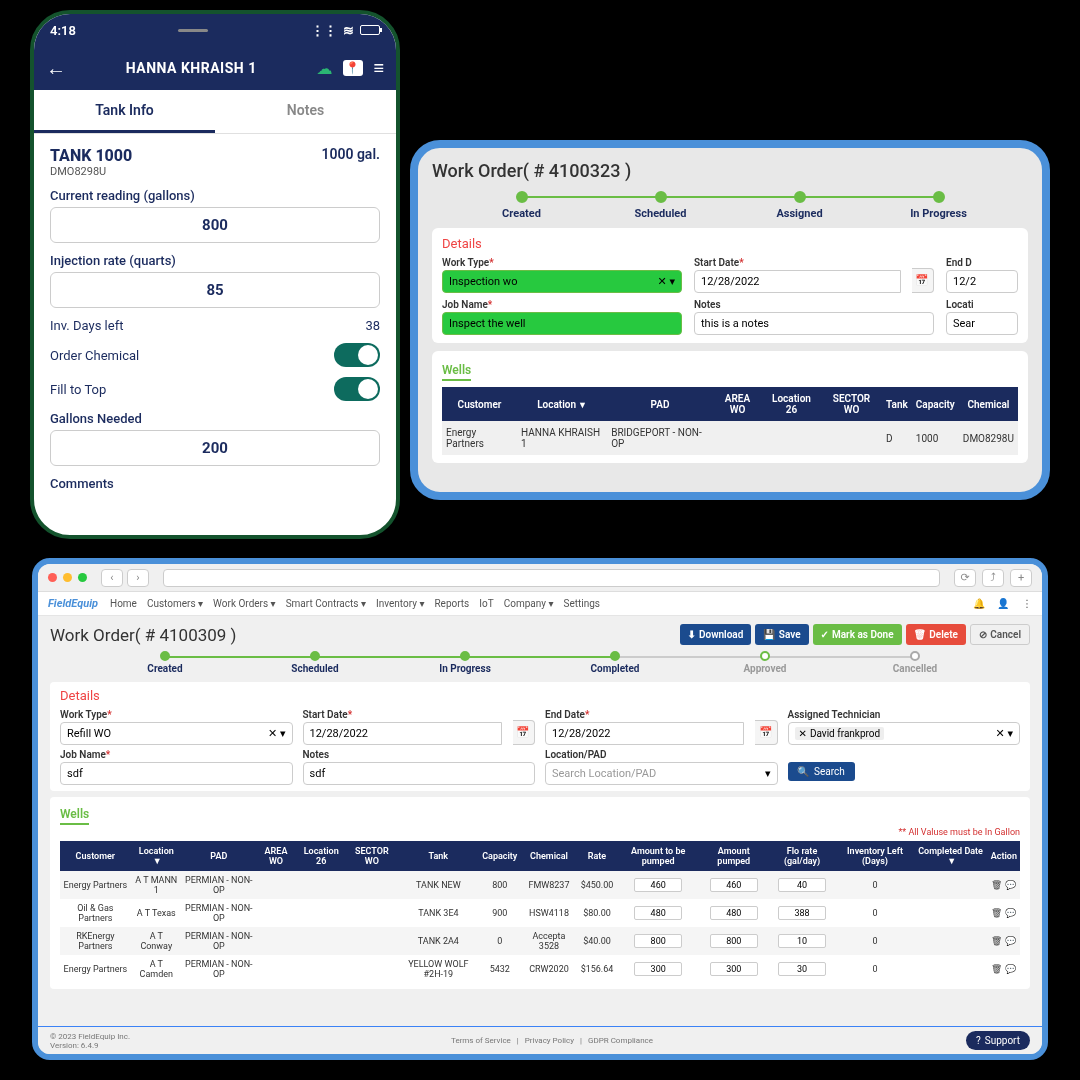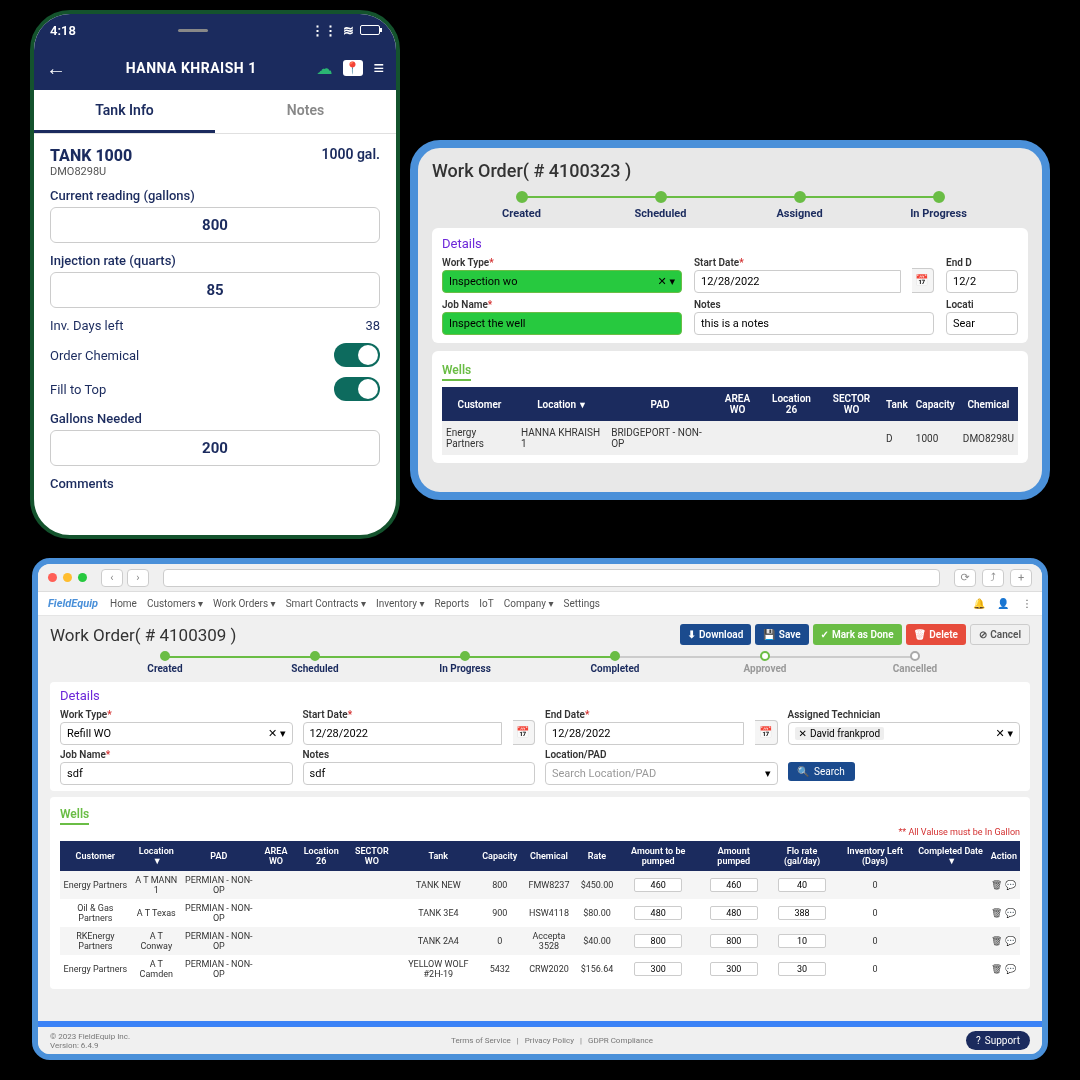--- a/index.html
+++ b/index.html
@@ -35,21 +35,21 @@
 
 
 .tablet { position:absolute; left:410px; top:140px; width:640px; height:360px; background:#e8e8e8; border:8px solid #4a90d9; border-radius:30px; z-index:2; overflow:hidden; padding:10px 14px; }
 .tablet-title { font-size:18px; color:#333; font-weight:500; margin:2px 0 6px; }
 .stepper { display:flex; align-items:center; padding:4px 20px 8px; }
 .step { flex:1; text-align:center; position:relative; }
 .step-dot { width:12px; height:12px; border-radius:50%; margin:0 auto 4px; border:2px solid #6abd45; background:#6abd45; }
 .step-label { font-size:11px; font-weight:700; color:#1b2b5e; }
 .step-line { position:absolute; top:5px; left:50%; width:100%; height:2px; background:#6abd45; z-index:-1; }
 .tablet-card { background:#fff; border-radius:6px; padding:8px 10px; margin-bottom:8px; }
-.card-title { font-size:13px; color:#6d28d9; margin-bottom:6px; }
+.card-title { font-size:13px; color:#ef4444; margin-bottom:6px; }
 .form-row { display:flex; gap:12px; }
 .form-col { flex:1; }
 .flabel { font-size:10px; color:#333; font-weight:600; }
 .req { color:#d32f2f; }
 .finput { border:1px solid #ccc; border-radius:4px; padding:4px 6px; font-size:11px; width:100%; margin-top:2px; display:flex; align-items:center; justify-content:space-between; }
 .finput.green { border-color:#6abd45; }
 .date-wrap { display:flex; gap:11px; }
 .date-wrap .finput { border-radius:4px 0 0 4px; }
 .cal-btn { width:26px; border:1px solid #ccc; border-left:0; border-radius:0 4px 4px 0; background:#f5f5f5; display:flex; align-items:center; justify-content:center; font-size:11px; }
 .wells-title { color:#6abd45; font-size:12px; font-weight:600; padding:2px 0; border-bottom:2px solid #6abd45; display:inline-block; }
@@ -91,21 +91,21 @@
 .desk-col { flex:1; }
 .search-btn { background:#1b4b8e; color:#fff; padding:4px 10px; border-radius:3px; font-size:10px; display:inline-flex; align-items:center; gap:4px; }
 .big-table { width:100%; border-collapse:collapse; font-size:9px; margin-top:4px; }
 .big-table th { background:#1b2b5e; color:#fff; padding:5px 3px; font-weight:600; }
 .big-table td { padding:4px 3px; color:#333; text-align:center; }
 .big-table tr:nth-child(odd) td { background:#f5f5f5; }
 .big-table tr:nth-child(even) td { background:#fff; }
 .cell-input { width:48px; border:1px solid #ccc; border-radius:2px; text-align:center; font-size:9px; padding:1px; }
 .action-icons { display:flex; gap:3px; justify-content:center; }
 .note-red { color:#d32f2f; font-size:9px; text-align:right; margin-top:2px; }
-.footer { position:absolute; bottom:0; left:0; right:0; padding:4px 12px; font-size:8px; color:#777; border-top:6px solid #3b82f6; display:flex; justify-content:space-between; align-items:center; background:#f0f0f0; }
+.footer { position:absolute; bottom:0; left:0; right:0; padding:4px 12px; font-size:8px; color:#777; border-top:1px solid #3b82f6; display:flex; justify-content:space-between; align-items:center; background:#f0f0f0; }
 .footer-links { display:flex; gap:6px;margin-left:8px; }
 .support-btn { background:#1b2b5e; color:#fff; padding:4px 10px; border-radius:12px; font-size:10px; display:flex; align-items:center; gap:4px; }
 .tag-chip { background:#eee; padding:1px 4px; border-radius:2px; font-size:10px; display:inline-flex; align-items:center; gap:3px; }
 </style>
 </head>
 <body>
 
 <div class="phone">
   <div class="statusbar">
     <span>4:18</span>

